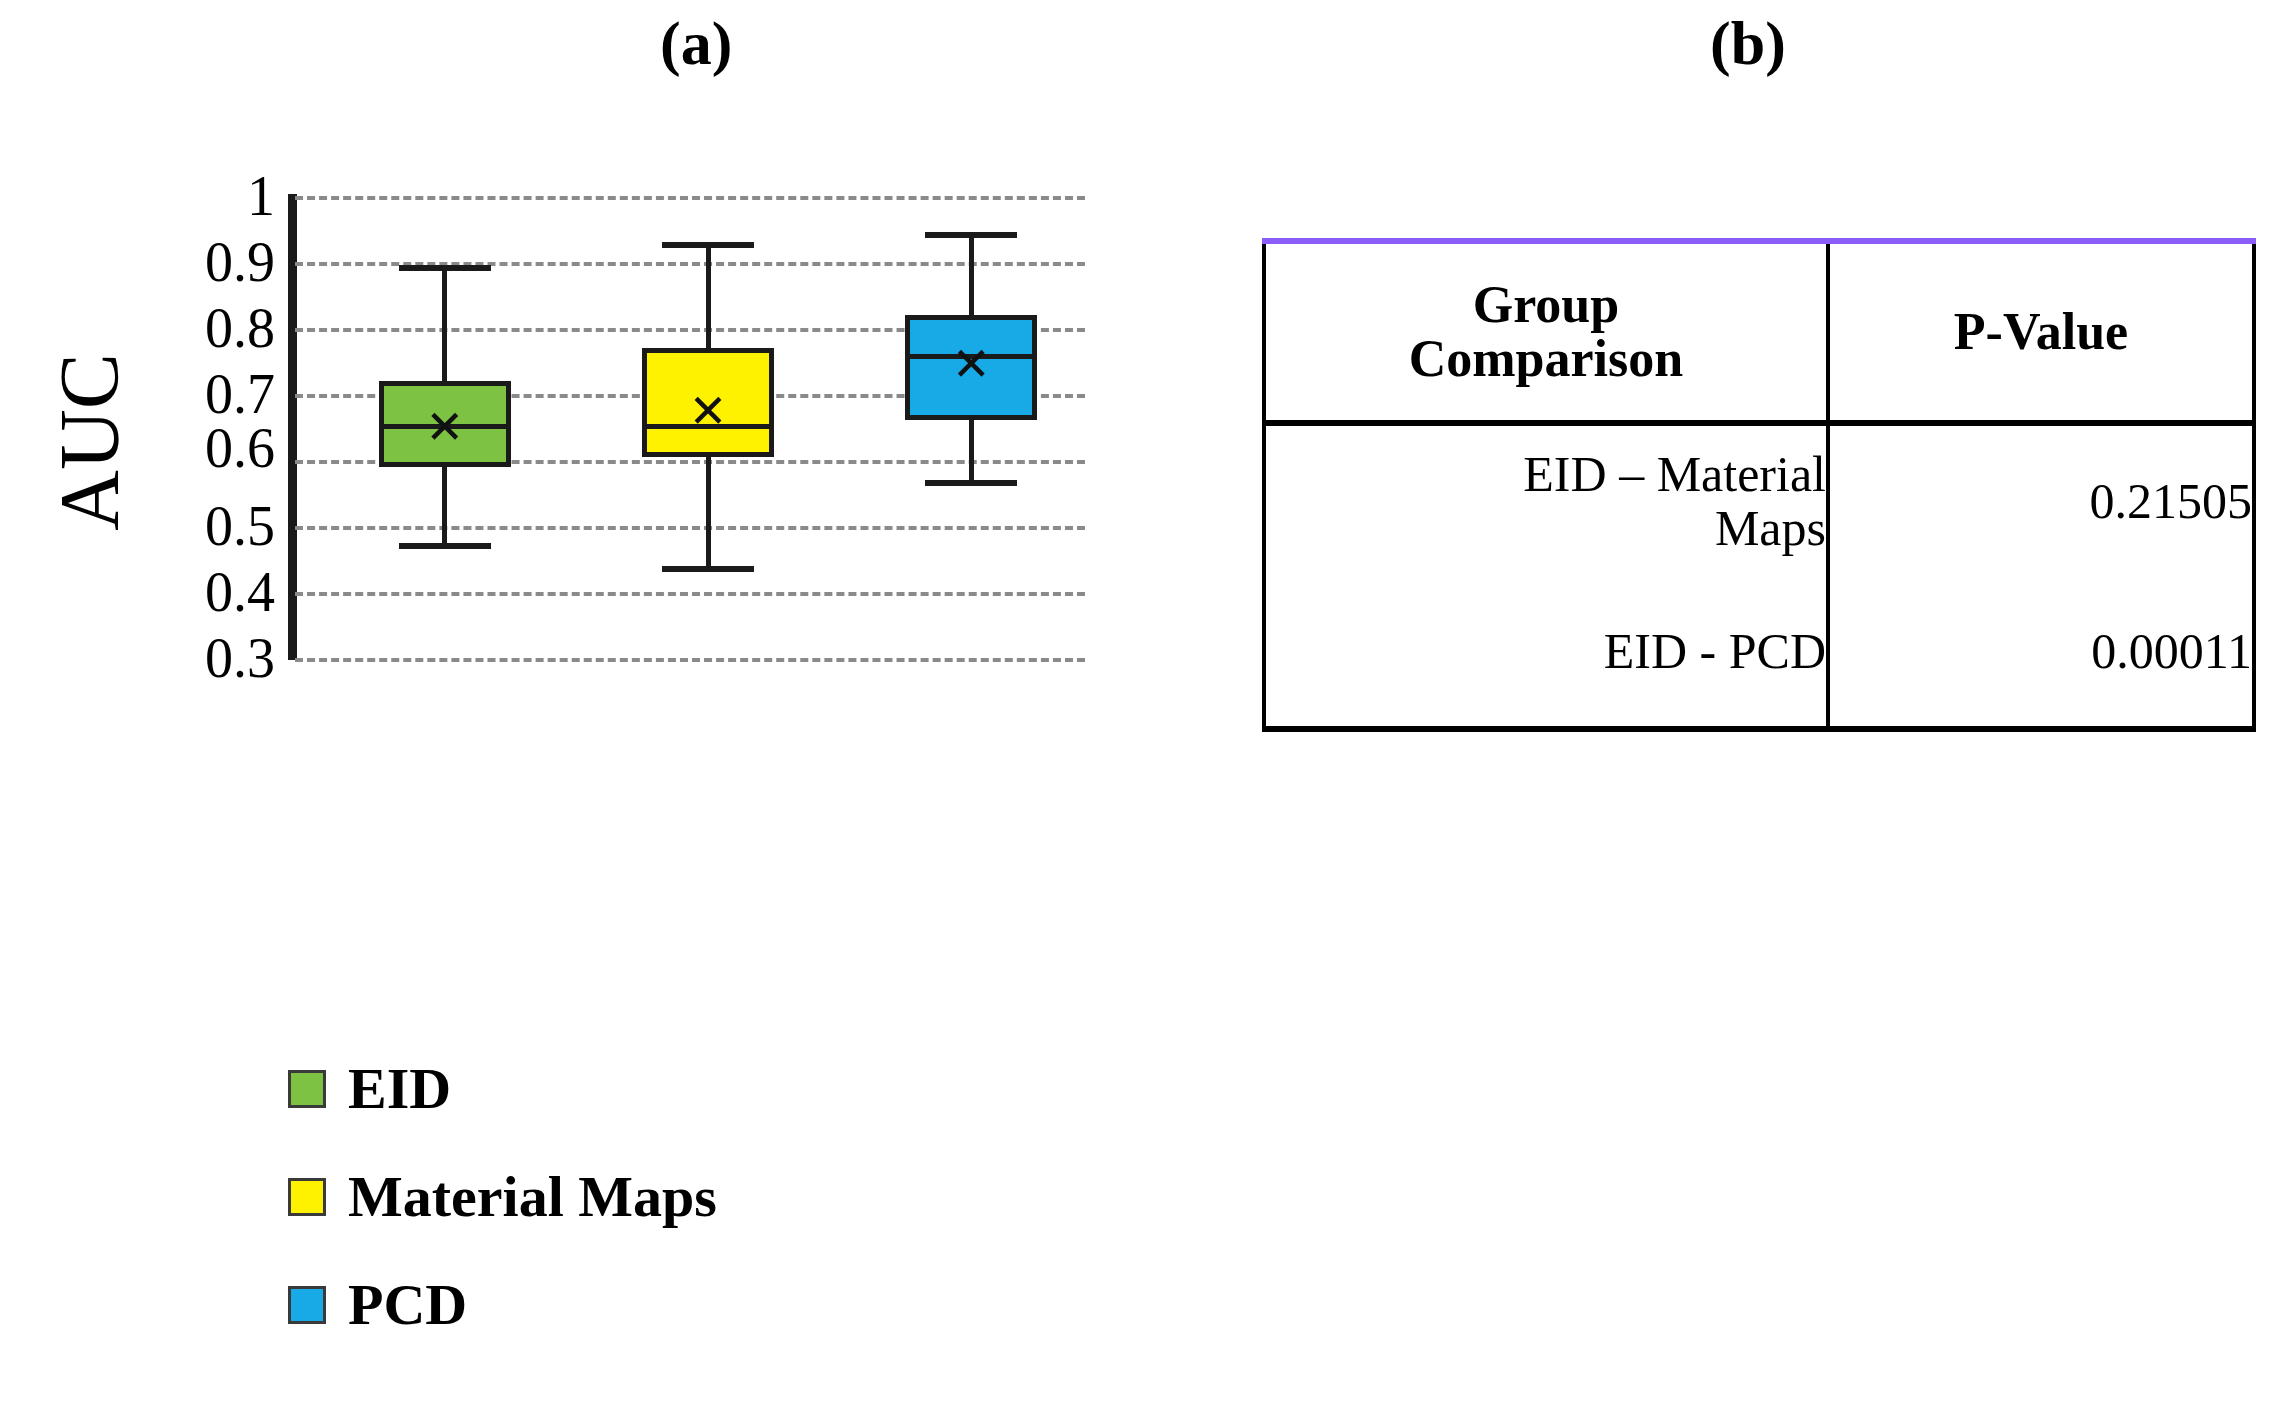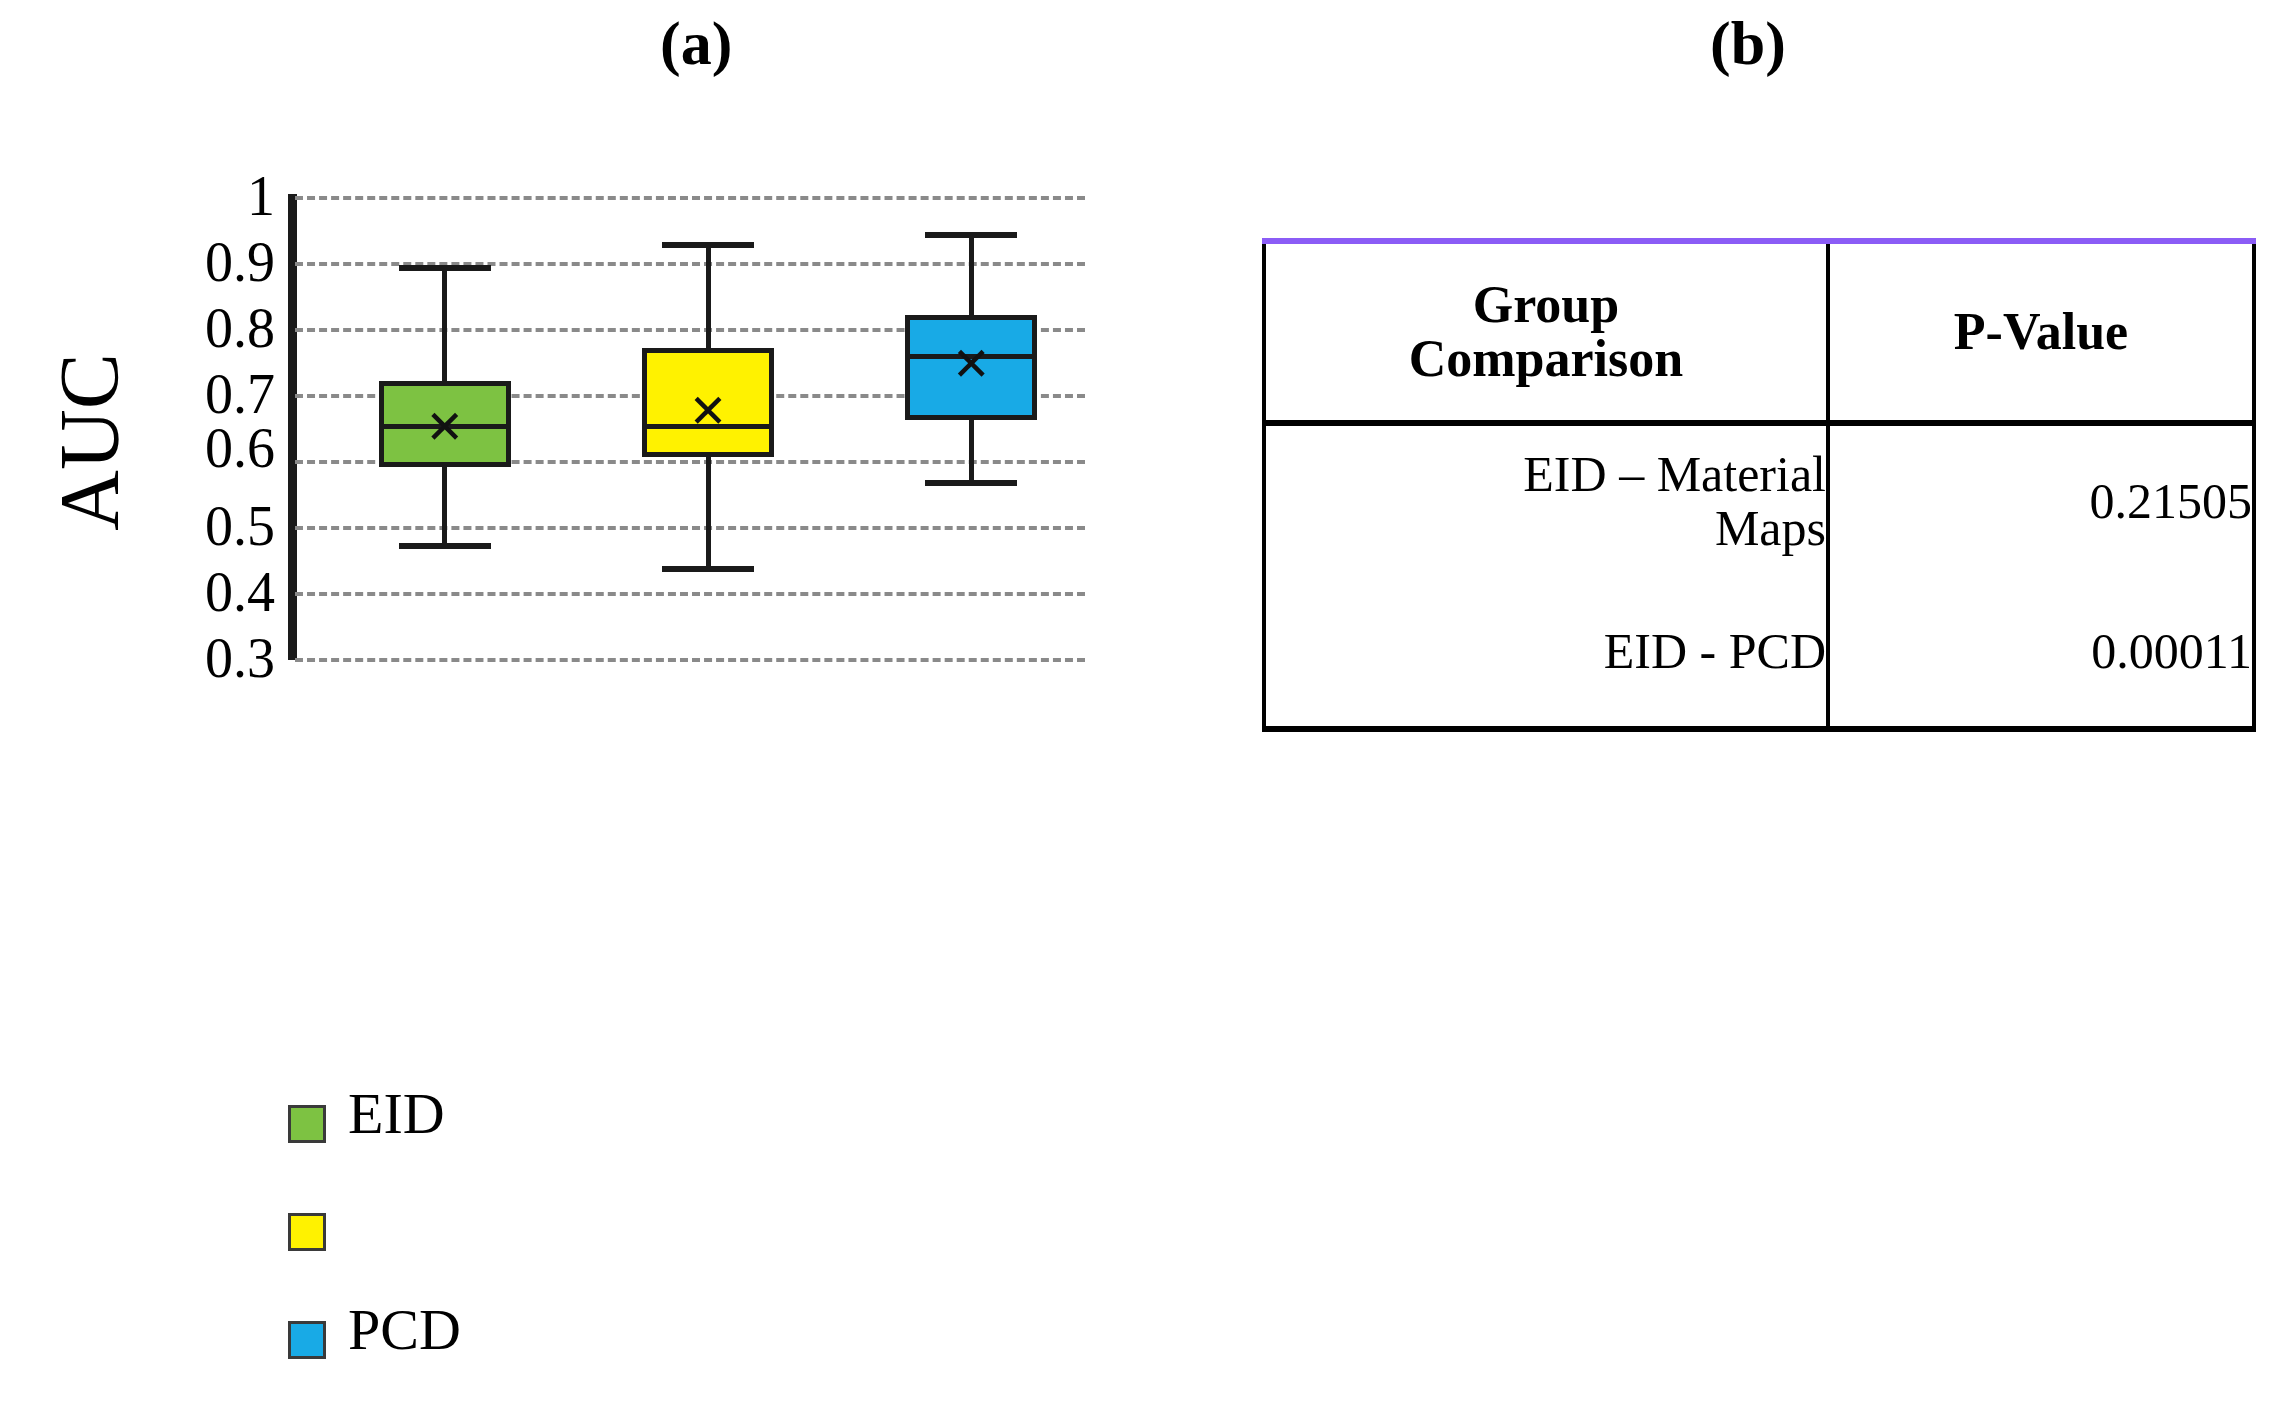--- a/index.html
+++ b/index.html
@@ -42,21 +42,21 @@
   .box{position:absolute;border:5px solid #1a1a1a;box-sizing:border-box;}
   .median{position:absolute;height:0;border-top:5px solid #1a1a1a;}
   .whisk-line{position:absolute;width:5px;background:#1a1a1a;}
   .whisk-cap{position:absolute;height:6px;background:#1a1a1a;}
   .mean-x{position:absolute;font-size:46px;line-height:46px;color:#111;
       font-family:"Liberation Sans","DejaVu Sans",sans-serif;
       transform:translate(-50%,-50%);font-weight:500;}
 
   
   #legend{position:absolute;left:288px;top:1035px;}
-  .legend-row{display:flex;align-items:flex-end;height:108px;}
+  .legend-row{display:flex;align-items:center;height:108px;font-weight:bold;}
   .legend-swatch{width:38px;height:38px;border:3px solid #3a3a3a;
       box-sizing:border-box;margin-right:22px;flex:0 0 auto;}
   .legend-label{font-size:58px;line-height:58px;
       font-family:"Liberation Serif","DejaVu Serif",serif;white-space:nowrap;}
 
   
   #table-panel{position:absolute;left:1262px;top:238px;width:982px;height:480px;}
   table{border-collapse:collapse;width:982px;table-layout:fixed;}
   table td,table th{border-left:4px solid #000;border-right:4px solid #000;
       padding:0;text-align:center;vertical-align:middle;}
@@ -132,20 +132,21 @@
       </div>
     </div>
 
   <div id="legend">
       <div class="legend-row">
         <span class="legend-swatch" style="background: rgb(125, 194, 66);"></span>
         <span class="legend-label">EID</span>
       </div>
       <div class="legend-row">
         <span class="legend-swatch" style="background: rgb(255, 242, 0);"></span>
+        <span class="legend-label">Material Maps</span>
       </div>
       <div class="legend-row">
         <span class="legend-swatch" style="background: rgb(24, 170, 230);"></span>
         <span class="legend-label">PCD</span>
       </div>
     </div>
 </div>
 
 <div id="table-panel">
   <table>

